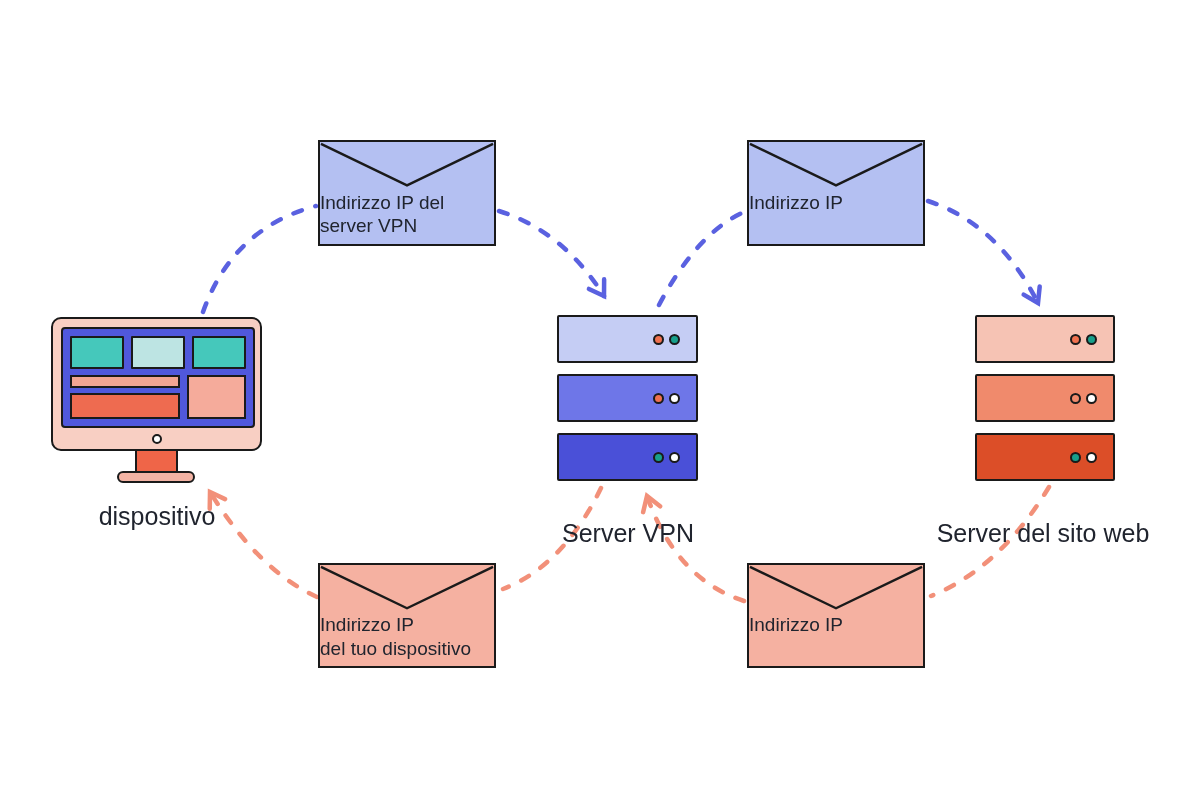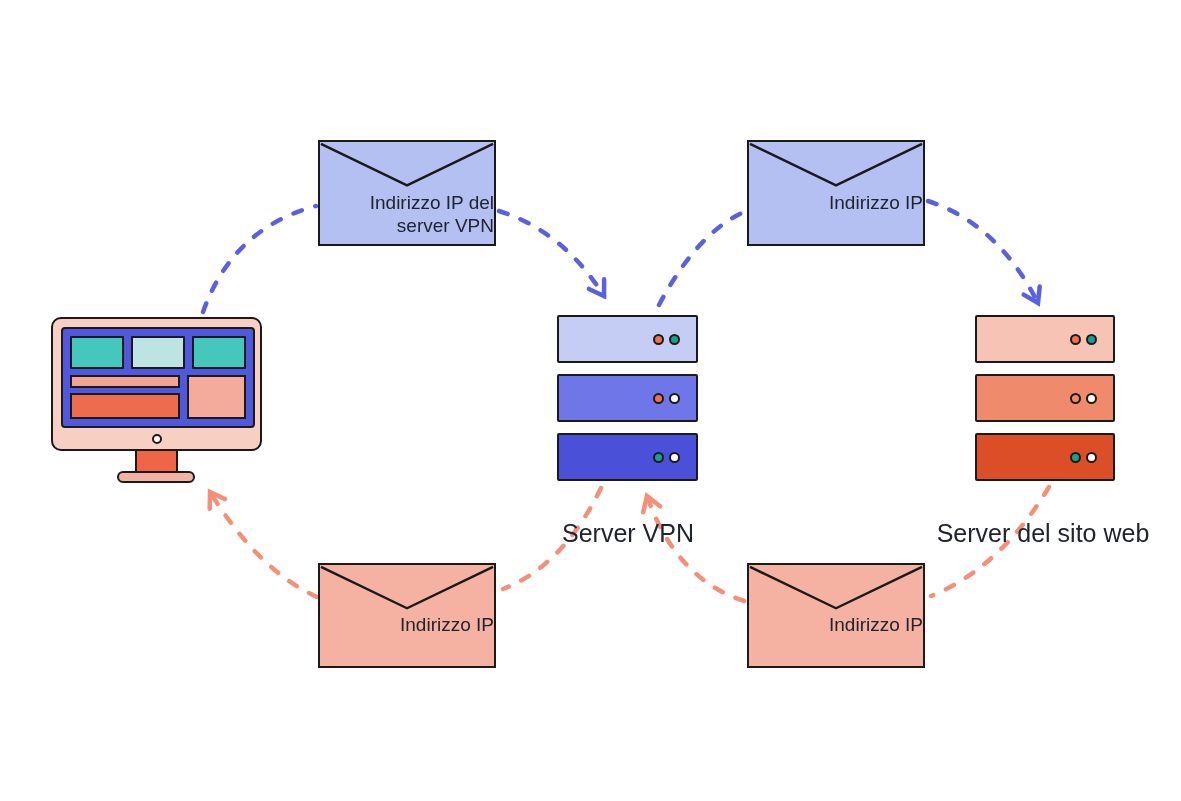--- a/index.html
+++ b/index.html
@@ -21,21 +21,21 @@
   
   .envelope {
     position: absolute;
     width: 178px; height: 106px;
     border: 2.5px solid #1a1a1a;
     z-index: 2;
   }
   .envelope svg { position: absolute; inset: 0; width: 100%; height: 100%; }
   .envelope .env-text {
     position: absolute; left: 0; right: 0; top: 48%;
-    text-align: right;
+    text-align: left;
     font-size: 19px; line-height: 1.22;
     color: #20242e;
   }
   
   .rack { position: absolute; z-index: 2; }
   .bar {
     position: relative;
     height: 48px; margin-bottom: 11px;
     border: 2.5px solid #1a1a1a; border-radius: 2px;
     display: flex; align-items: center; justify-content: flex-end;
@@ -122,20 +122,21 @@
             <div class="strip-salmon"></div>
             <div class="strip-coral"></div>
           </div>
           <div class="tile-salmon"></div>
         </div>
       </div>
       <div class="camera-dot"></div>
     </div>
   </div>
   <div class="node-label" style="left:47px; top:499px; width:220px;">
+    <div>dispositivo</div>
   </div>
 
   <div class="rack" style="left:557px; top:315px; width:141px;">
     <div class="bar" style="background: rgb(197, 205, 244);">
       <span class="dot" style="background: rgb(240, 113, 79);"></span>
       <span class="dot" style="background: rgb(23, 160, 139);"></span>
     </div>
     <div class="bar" style="background: rgb(110, 118, 232);">
       <span class="dot" style="background: rgb(240, 113, 79);"></span>
       <span class="dot" style="background: rgb(255, 255, 255);"></span>
@@ -181,20 +182,21 @@
       <div>Indirizzo IP</div>
     </div>
   </div>
 
   <div class="envelope" style="left: 318px; top: 563px; height: 105px; background: rgb(245, 177, 161);">
     <svg viewBox="0 0 178 105" preserveAspectRatio="none">
       <path d="M1,2 L89,45 L177,2" fill="none" stroke="#1a1a1a" stroke-width="2.5"></path>
     </svg>
     <div class="env-text">
       <div>Indirizzo IP</div>
+      <div>del tuo dispositivo</div>
     </div>
   </div>
 
   <div class="envelope" style="left: 747px; top: 563px; height: 105px; background: rgb(245, 177, 161);">
     <svg viewBox="0 0 178 105" preserveAspectRatio="none">
       <path d="M1,2 L89,45 L177,2" fill="none" stroke="#1a1a1a" stroke-width="2.5"></path>
     </svg>
     <div class="env-text">
       <div>Indirizzo IP</div>
     </div>

